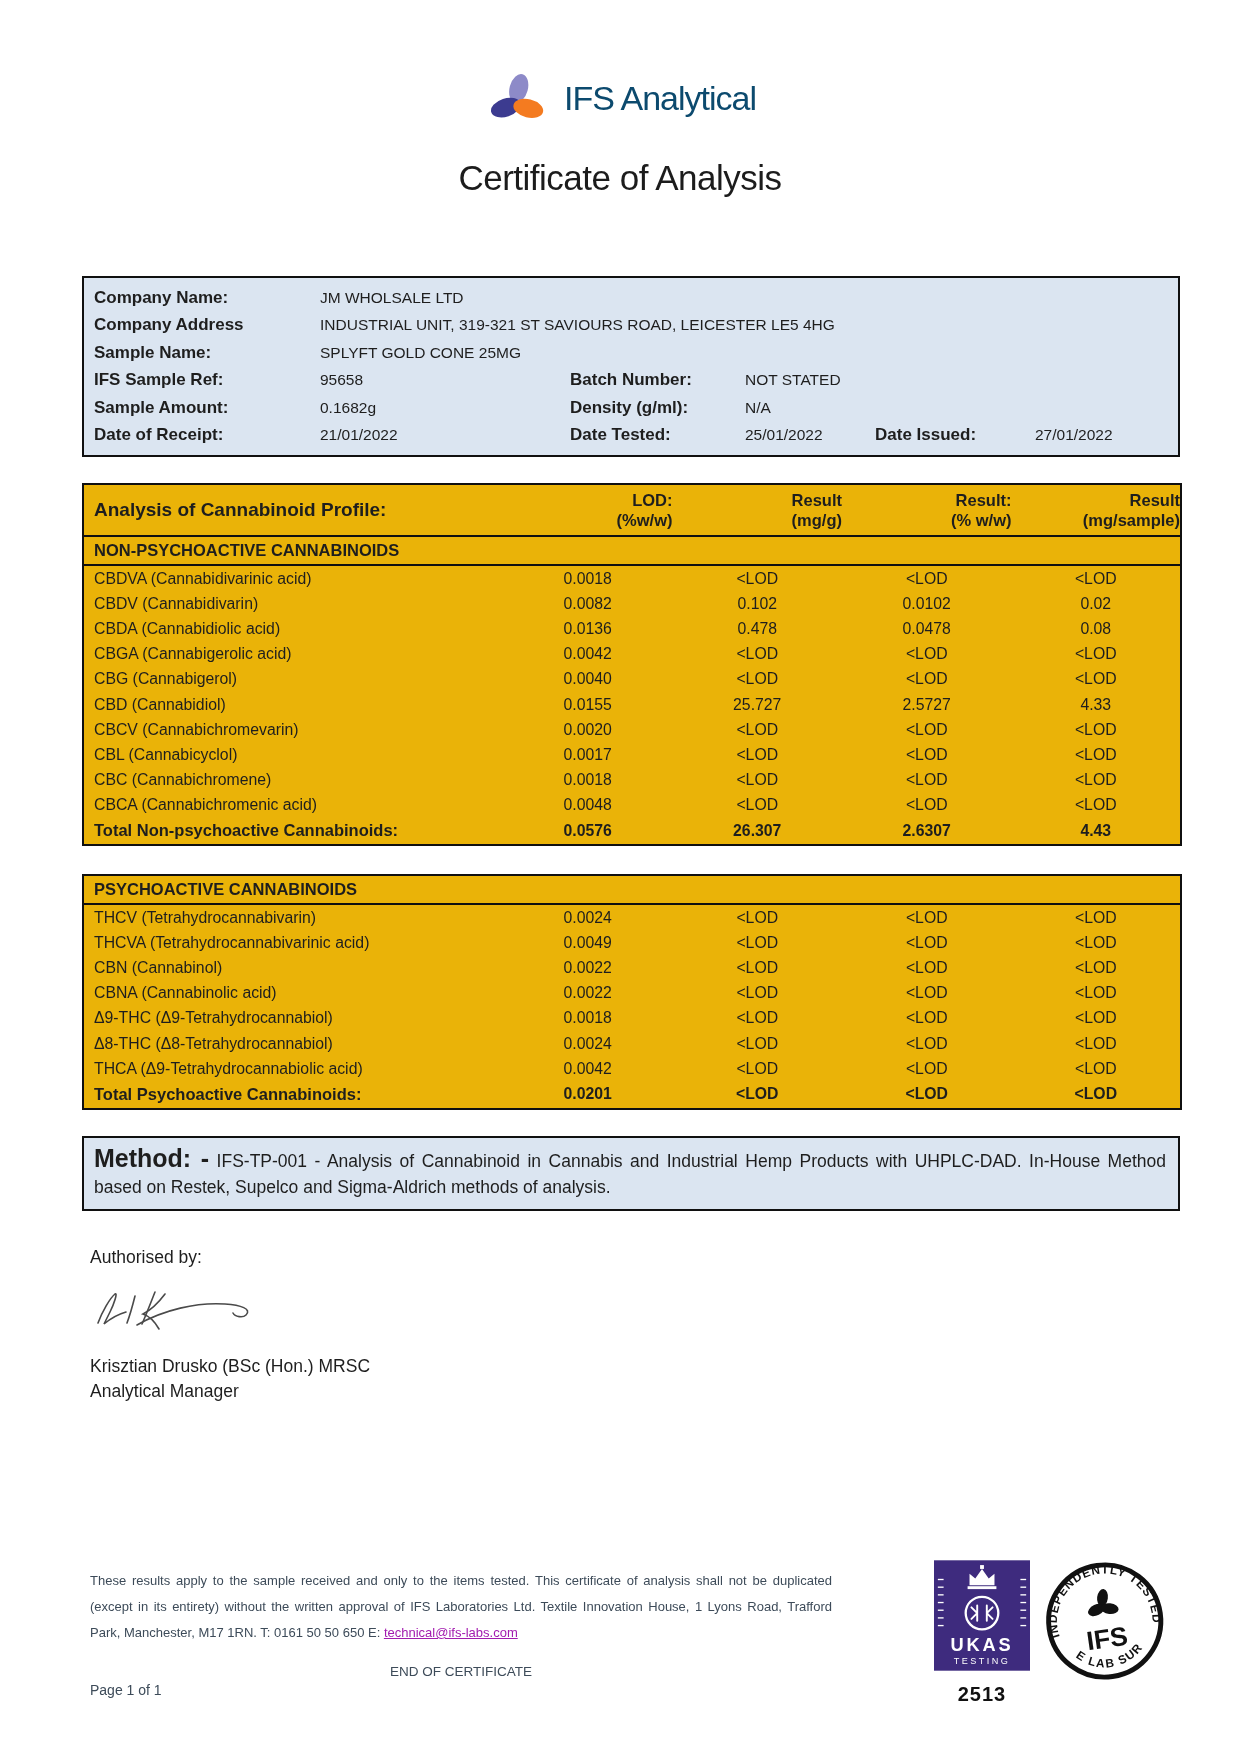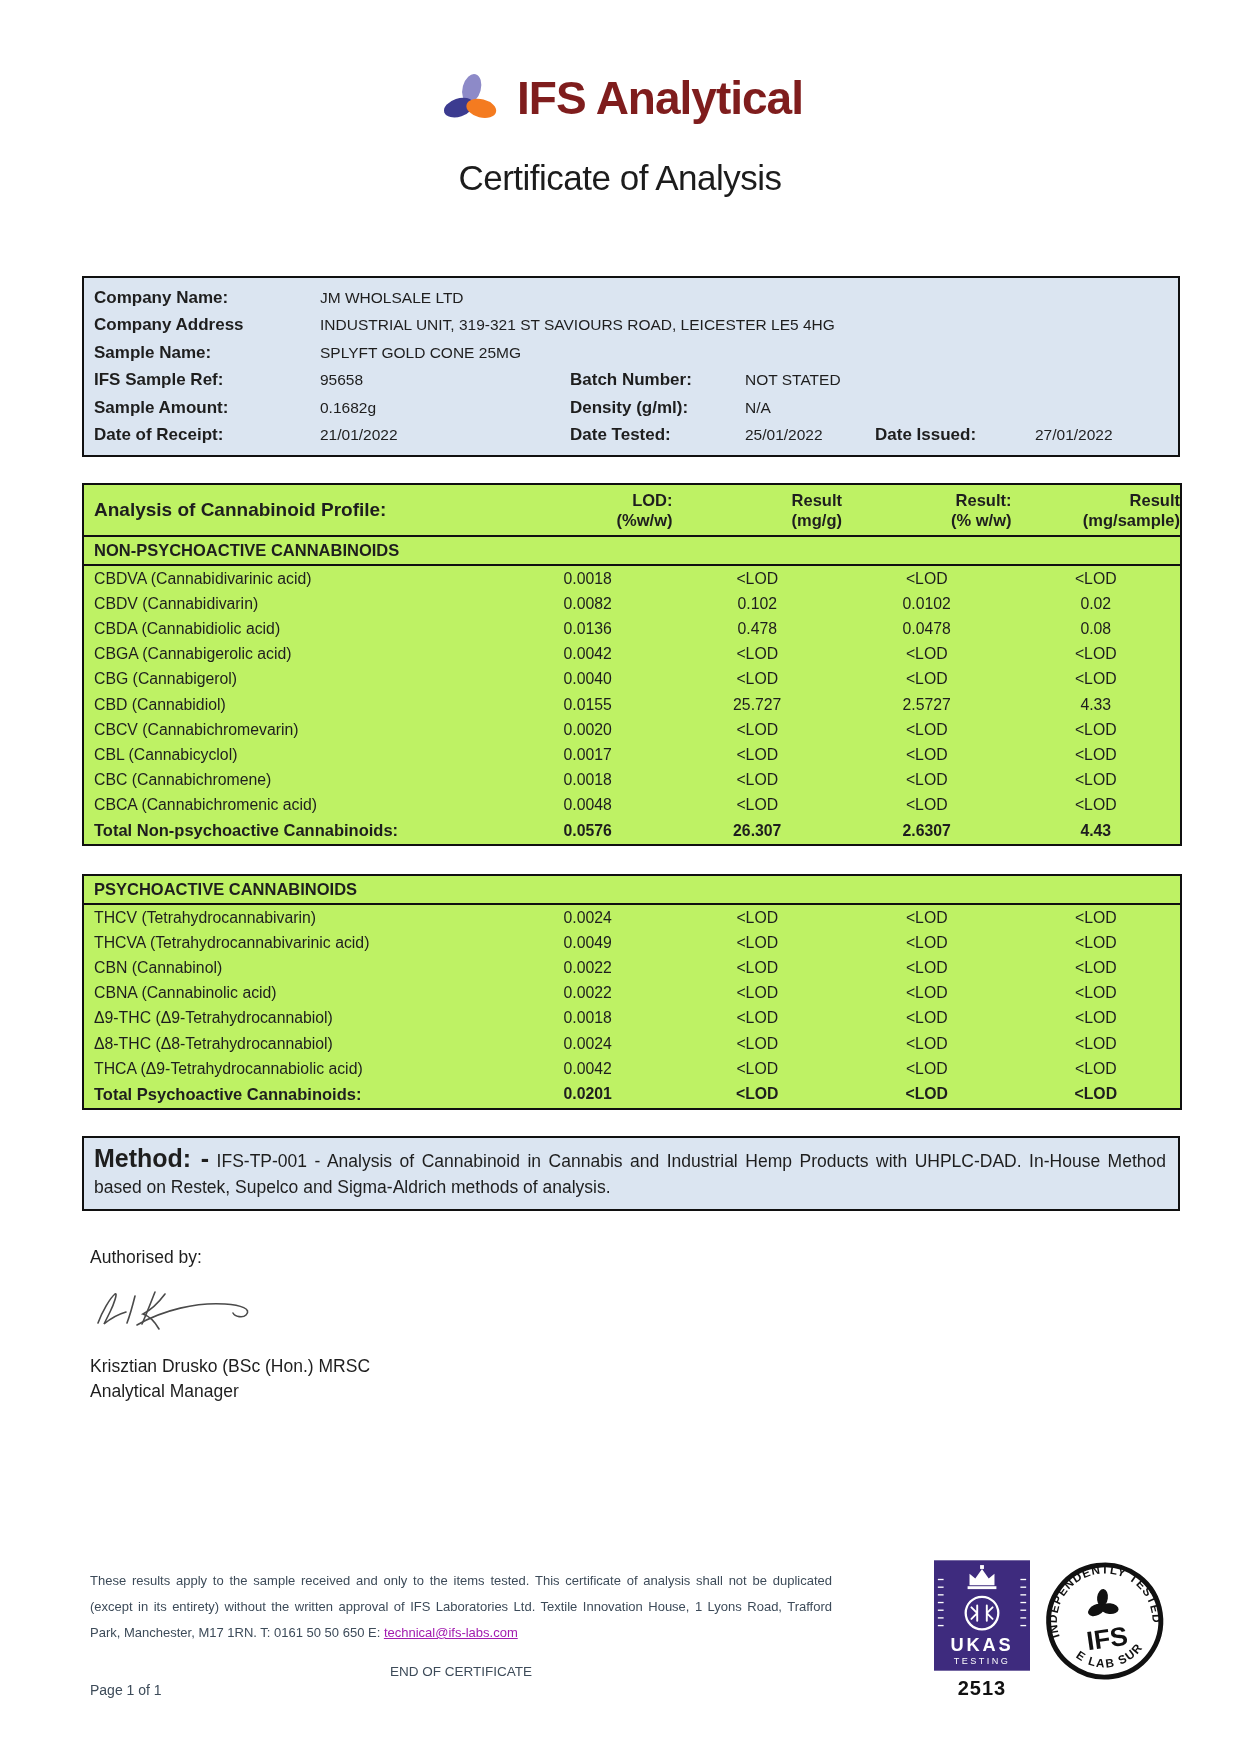--- a/index.html
+++ b/index.html
@@ -2,34 +2,34 @@
 <html><head>
 <meta charset="utf-8">
 <style>
   * { margin:0; padding:0; box-sizing:border-box; }
   html,body { background:#ffffff; }
   body { font-family:"Liberation Sans","DejaVu Sans",sans-serif; color:#1e1e1e; }
   .page { width:1240px; height:1754px; margin:0 auto; background:#fff; position:relative; overflow:hidden; padding-top:62px; }
 
   
   .brand-row { display:flex; align-items:center; justify-content:center; gap:14px; height:72px; }
-  .brand-text { font-size:46px; font-weight:700; color:#7f1d1d; letter-spacing:-1px; }
+  .brand-text { font-size:34px; font-weight:400; color:#0c4a6e; letter-spacing:-1px; }
   h1.cert-title { text-align:center; font-size:35px; font-weight:400; color:#1c1c1c; margin-top:24px; letter-spacing:-0.5px; }
 
   
   .info-box { width:1098px; margin:78px 0 0 82px; background:#dbe5f1; border:2.5px solid #101010; padding:6px 0 6px 10px; }
   .info-grid { display:grid; grid-template-columns:226px 250px 175px 130px 160px 1fr; }
   .info-grid > div { height:27.5px; display:flex; align-items:center; }
   .ilabel { font-weight:700; font-size:17px; }
   .ivalue { font-size:15.5px; }
   .span5 { grid-column: span 5; }
   .span3 { grid-column: span 3; }
 
   
-  table.analysis { width:1098px; margin:26px 0 0 82px; border-collapse:collapse; background:#bef264; border:2.5px solid #101010; table-layout:fixed; }
+  table.analysis { width:1098px; margin:26px 0 0 82px; border-collapse:collapse; background:#eab308; border:2.5px solid #101010; table-layout:fixed; }
   table.analysis.second { margin-top:28px; }
   col.c-name { width:420px; }
   col.c-val  { width:169.5px; }
   th.tbl-title { text-align:left; padding:6px 0 6px 10px; font-size:19px; font-weight:700; vertical-align:middle; }
   th.val-head { font-size:16.5px; font-weight:700; text-align:right; line-height:20px; padding:5px 0; }
   thead tr { border-bottom:2.5px solid #101010; }
   tr.section-row td { font-weight:700; font-size:16.5px; padding:4px 0 4px 10px; border-bottom:2.5px solid #101010; }
   td.name-cell { font-size:15.8px; padding:3.6px 0 3.6px 10px; text-align:left; }
   td.val-cell  { font-size:15.8px; padding:3.6px 0; text-align:center; }
   tfoot td { font-weight:700; padding:4.5px 0; font-size:16px; }
@@ -47,21 +47,21 @@
   .auth-name { font-size:17.5px; margin-top:20px; }
   .auth-role { font-size:17.5px; margin-top:4px; }
 
   
   .footer { position:absolute; top:1558px; left:82px; width:1098px; height:170px; color:#3d4b59; }
   .disclaimer { position:absolute; left:8px; top:10px; width:742px; font-size:13px; line-height:26px; text-align:justify; }
   .disclaimer a { color:#a21caf; text-decoration:underline; }
   .end-line { position:absolute; left:8px; top:106px; width:742px; text-align:center; font-size:13.5px; }
   .page-line { position:absolute; left:8px; top:124px; font-size:14px; }
   .ukas-block { position:absolute; left:848px; top:2px; width:104px; text-align:center; }
-  .ukas-num { font-size:20px; font-weight:700; color:#111; margin-top:2px; letter-spacing:1px; }
+  .ukas-num { font-size:20px; font-weight:700; color:#111; margin-top:8px; letter-spacing:1px; }
   .stamp-wrap { position:absolute; left:962px; top:2px; transform:rotate(-8deg); }
 </style>
 </head>
 <body>
 
 <div class="page">
 
   <div class="brand-row">
     <svg width="66" height="64" viewBox="0 0 76 68">
       <ellipse cx="40" cy="23" rx="10.5" ry="17" fill="#8d8ac8" transform="rotate(15 40 23)"></ellipse>

